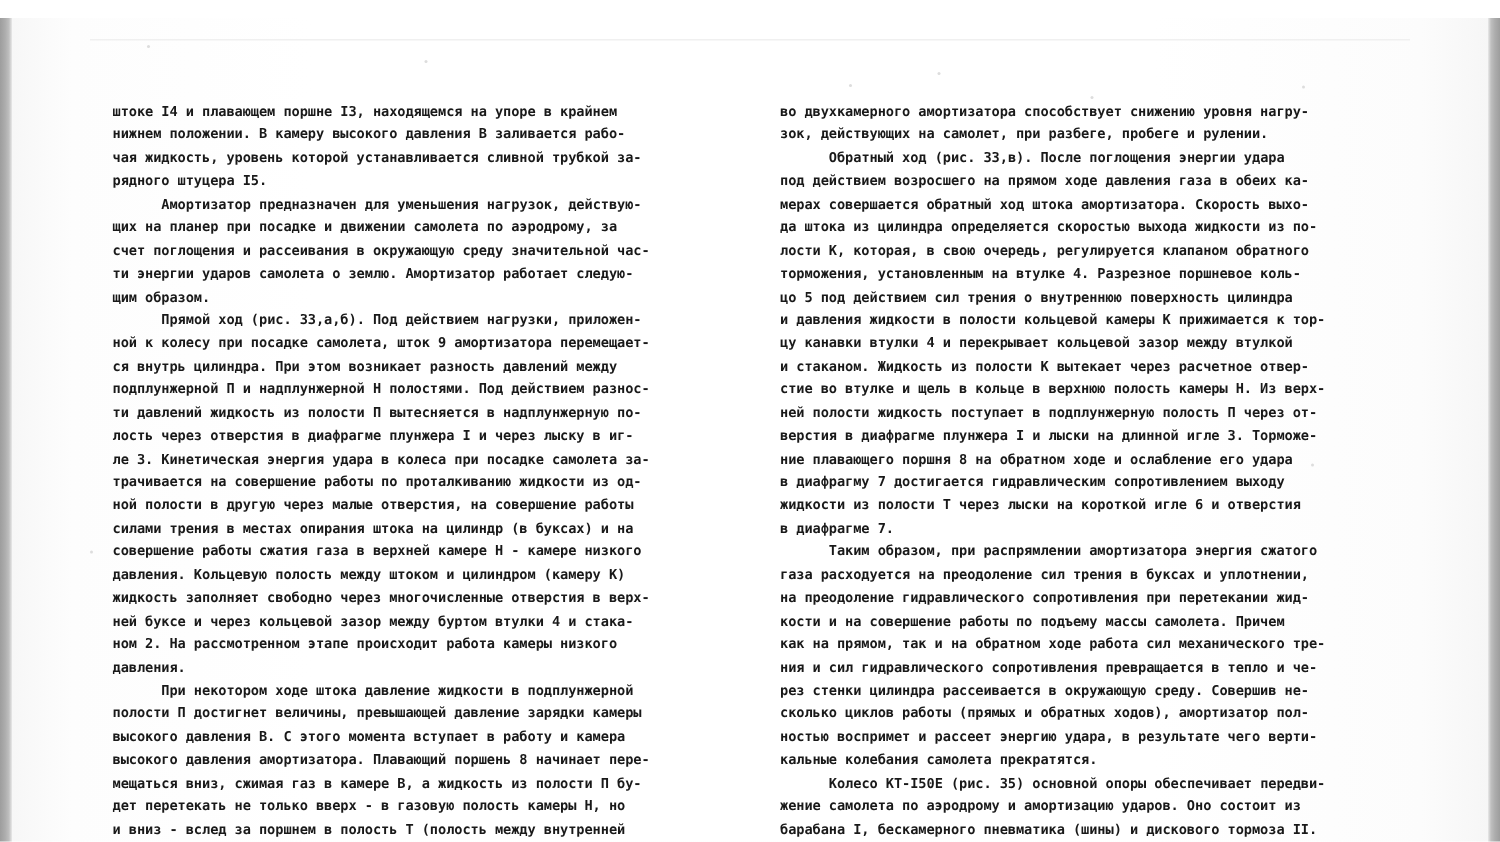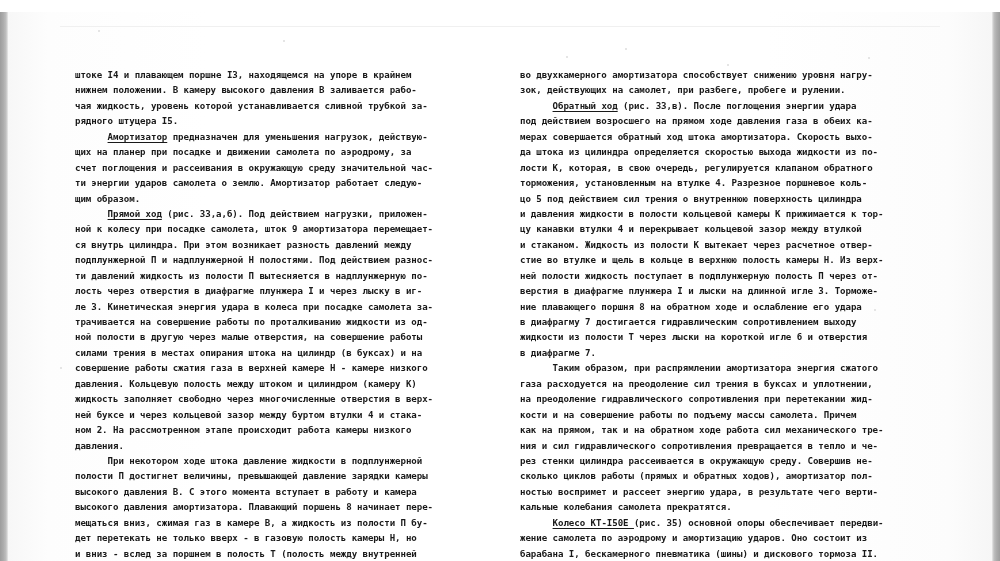--- a/index.html
+++ b/index.html
@@ -93,21 +93,20 @@
     height: 15.45px;
     white-space: pre;
     font-weight: bold;
     -webkit-font-smoothing: none;
   }
   .doc-line.italic {
   }
 
   
   .term-underline {
-    text-decoration: underline;
     text-underline-offset: 1.5px;
     text-decoration-thickness: 1px;
   }
 
   
   #ink-softener {
     position: absolute;
     left: 0; top: 0;
     width: 1000px; height: 561px;
     pointer-events: none;

